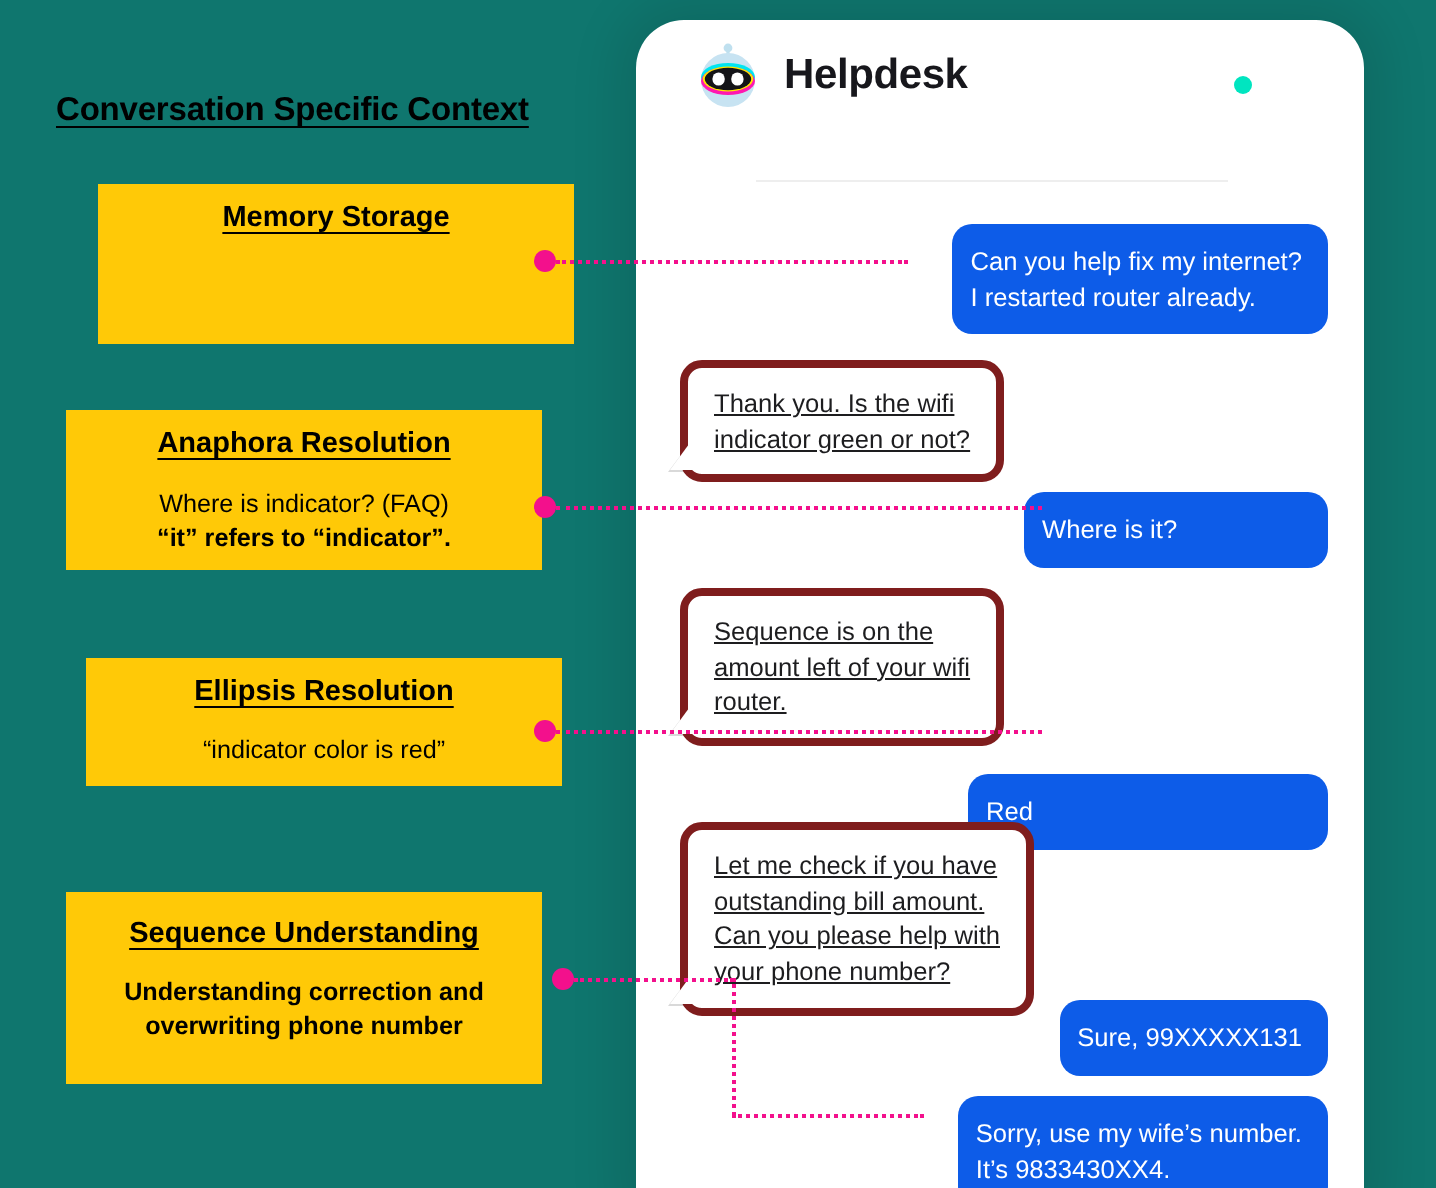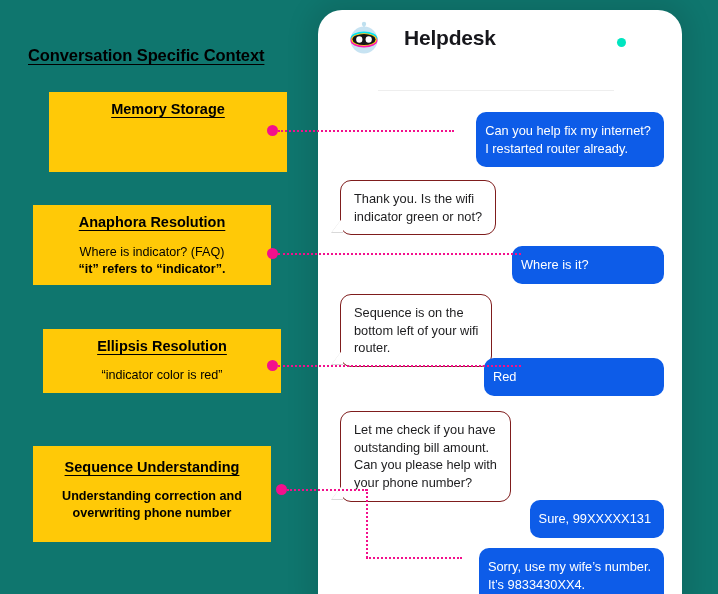--- a/index.html
+++ b/index.html
@@ -118,21 +118,20 @@
     height: 36px;
   }
   #bot-name {
     position: absolute;
     left: 74px;
     top: 16px;
     font-size: 21px;
     font-weight: bold;
     color: #17171c;
     letter-spacing: -0.2px;
-    margin-left: 12px;
   }
   #status-dot {
     position: absolute;
     left: 299px;
     top: 28px;
     width: 9px;
     height: 9px;
     border-radius: 50%;
     background: #00E5C0;
   }
@@ -168,23 +167,24 @@
   }
   .bubble.user {
     background: #0D5CE8;
     color: #ffffff;
     border-radius: 10px;
     padding: 10px 13px 10px 9px;
   }
   .bubble.bot {
     background: #ffffff;
     color: #1d1d1f;
-    border: 1px solid #7f1d1d;
+    border: 4px solid #7f1d1d;
     border-radius: 11px;
     padding: 9px 13px 9px 13px;
+    text-decoration: underline;
   }
   .bubble.bot::before {
     content: "";
     position: absolute;
     left: -9px;
     bottom: 2px;
     width: 0;
     height: 0;
     border-style: solid;
     border-width: 0 0 15px 11px;
@@ -280,27 +280,27 @@
 
       <div class="msg-row user" style="left:18px; top:148px; width:328px;">
         <div class="bubble user" style="width:152px;">
           <span>Where is it?</span>
         </div>
       </div>
 
       <div class="msg-row bot" style="left:22px; top:196px; width:328px;">
         <div class="bubble bot">
           <span>Sequence is on the</span><br>
-          <span>bottom left of your wifi</span><br>
+          <span>amount left of your wifi</span><br>
           <span>router.</span>
         </div>
       </div>
 
       <div class="msg-row user" style="left:18px; top:260px; width:328px;">
-        <div class="bubble user" style="width:180px;">
+        <div class="bubble user" style="width:180px;margin-top:29px;">
           <span>Red</span>
         </div>
       </div>
 
       <div class="msg-row bot" style="left:22px; top:313px; width:328px;">
         <div class="bubble bot">
           <span>Let me check if you have</span><br>
           <span>outstanding bill amount.</span><br>
           <span>Can you please help with</span><br>
           <span>your phone number?</span>

